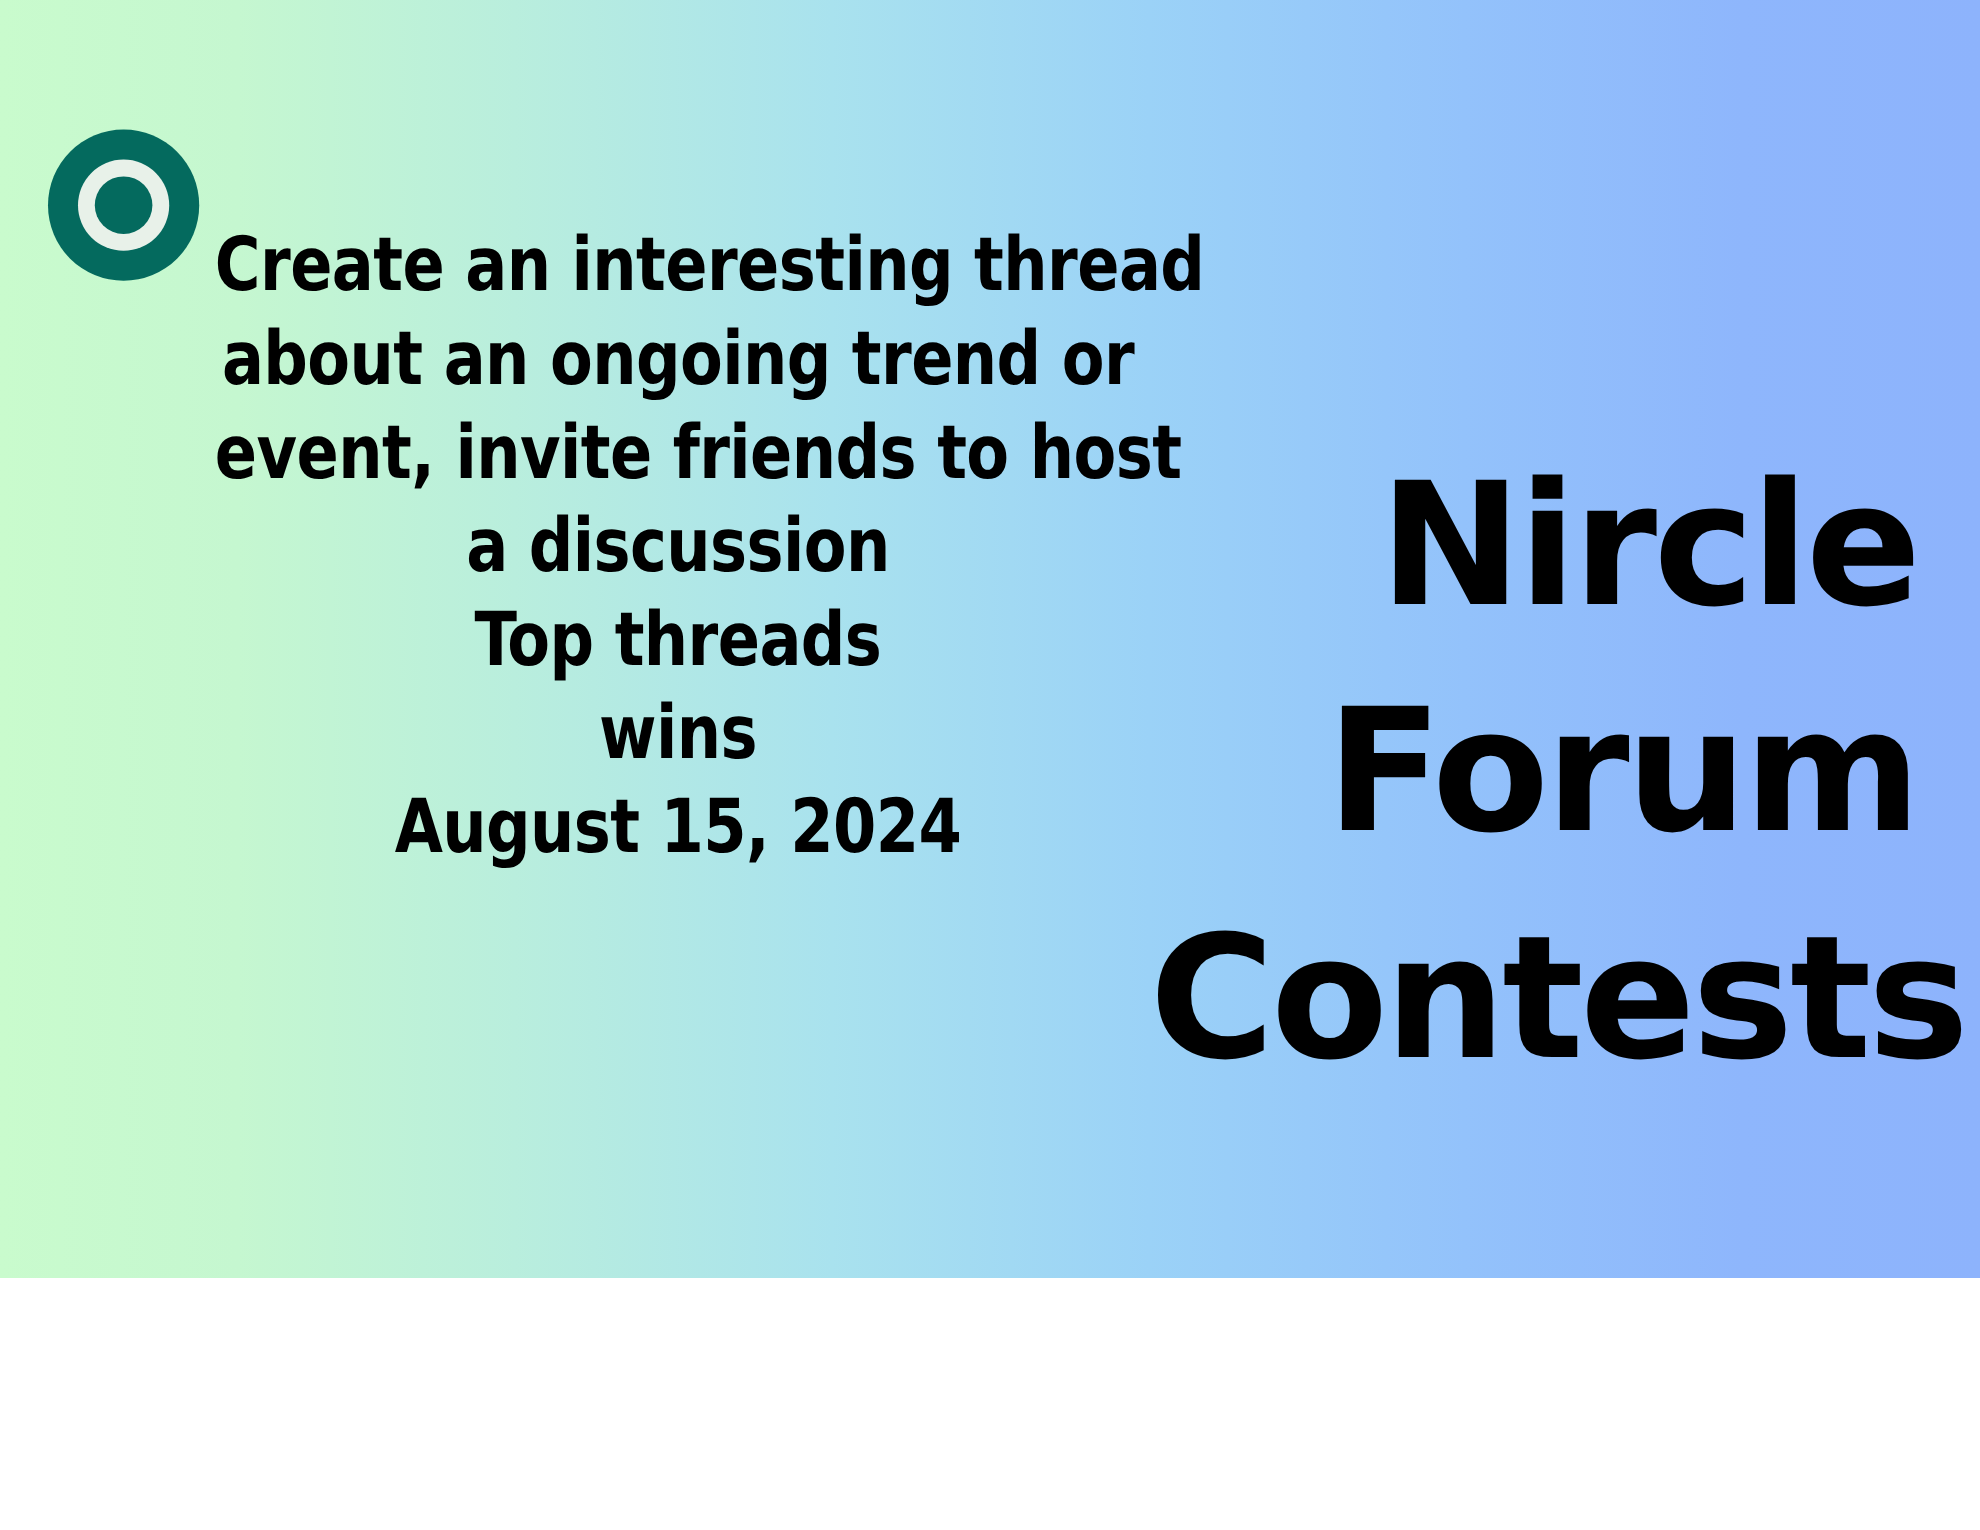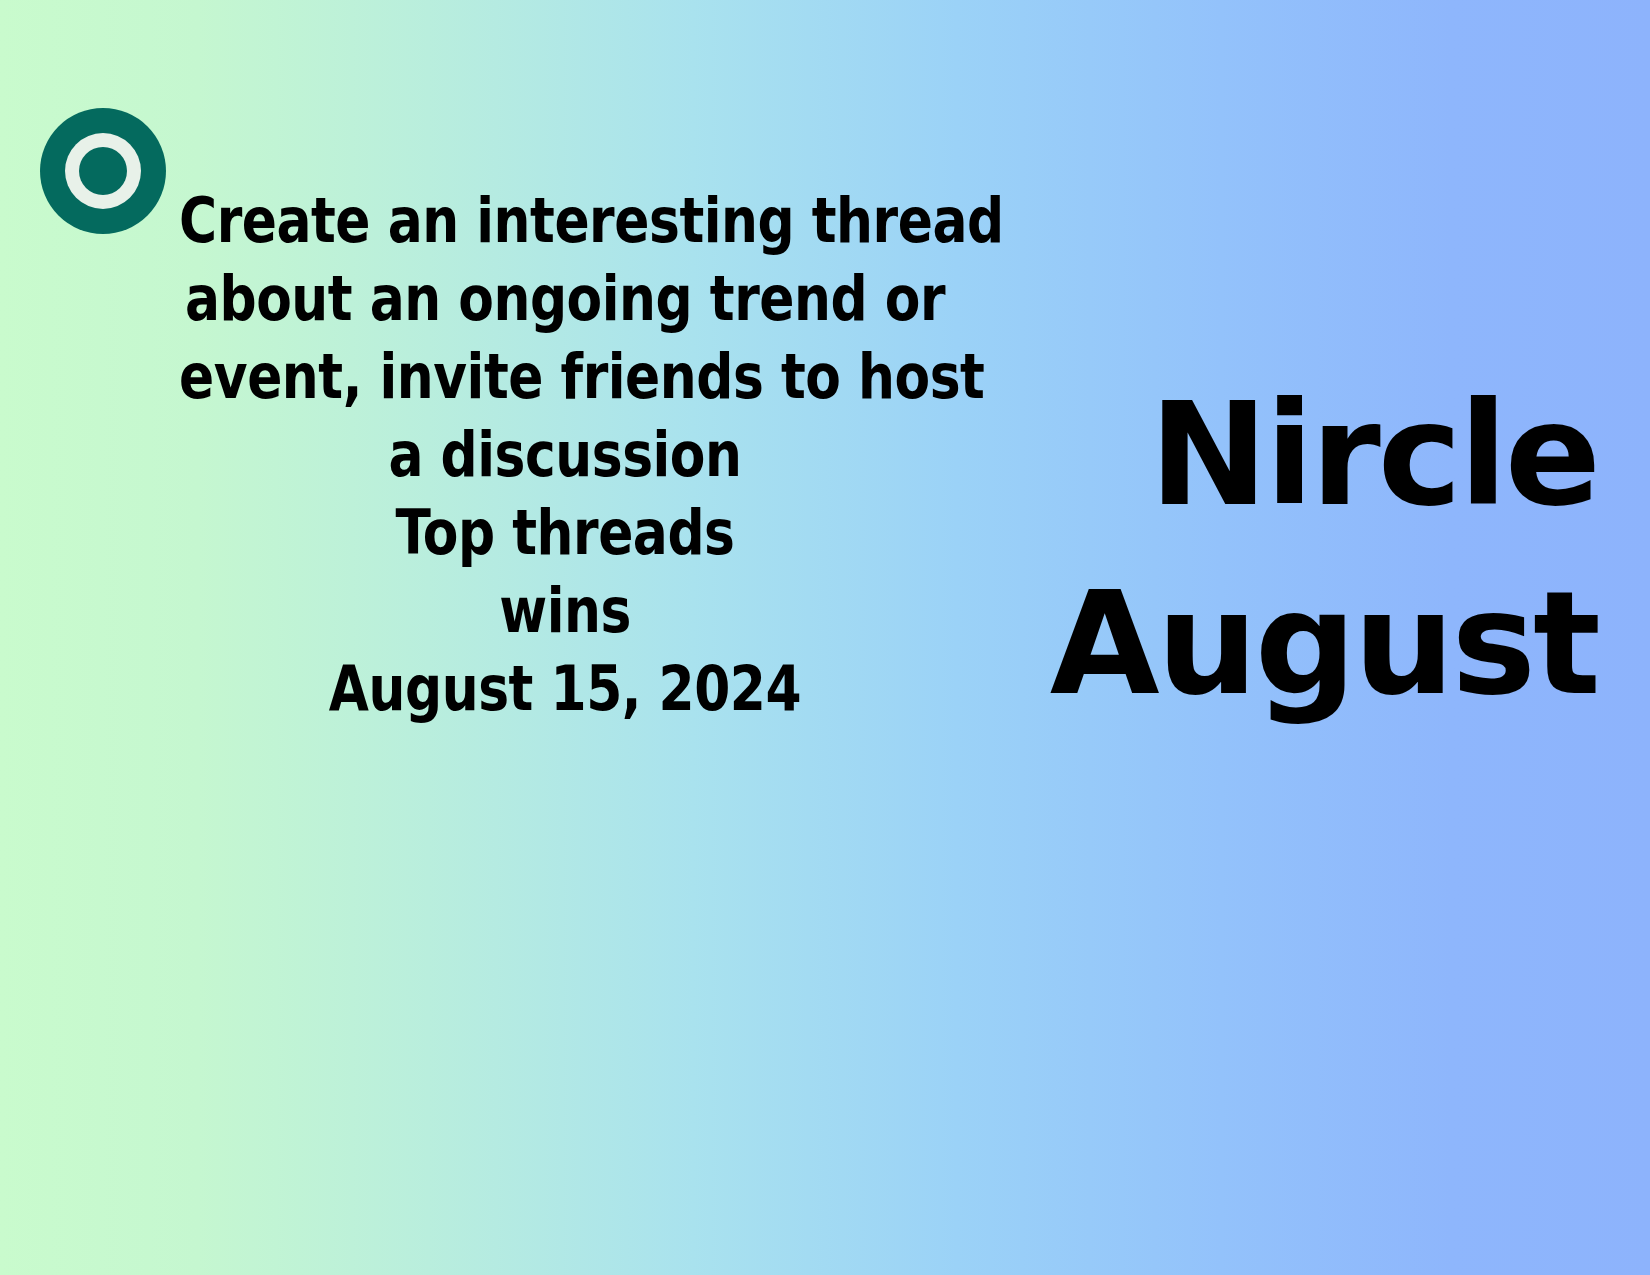--- a/index.html
+++ b/index.html
@@ -10,21 +10,21 @@
   body {
     width: 1650px;
     height: 1275px;
     overflow: hidden;
     font-family: "Liberation Sans", sans-serif;
   }
 
   #poster {
     position: relative;
     width: 1650px;
-    height: 1275px;
+    height: 1065px;
     background: linear-gradient(90deg, #c9fbcd 0%, #c5f7d0 12%, #b9eedd 26%, #a9e2ee 42%, #9bd2f7 58%, #93c2fb 74%, #8eb6fc 88%, #8db3fc 100%);
     overflow: hidden;
   }
 
   
   #logo-mark {
     position: absolute;
     left: 40px;
     top: 108px;
     width: 126px;
@@ -121,16 +121,17 @@
       <span class="body-line">Top threads</span>
       <span class="body-line">wins</span>
       <span class="body-line">August 15, 2024</span>
     </p>
 
 
   </div>
 
   <div id="headline">
     <span class="headline-line">Nircle</span>
-    <span class="headline-line">August</span>
+    <span class="headline-line">Forum</span>
+    <span class="headline-line">Contests</span>
   </div>
 
 </div>
 
 </body></html>

